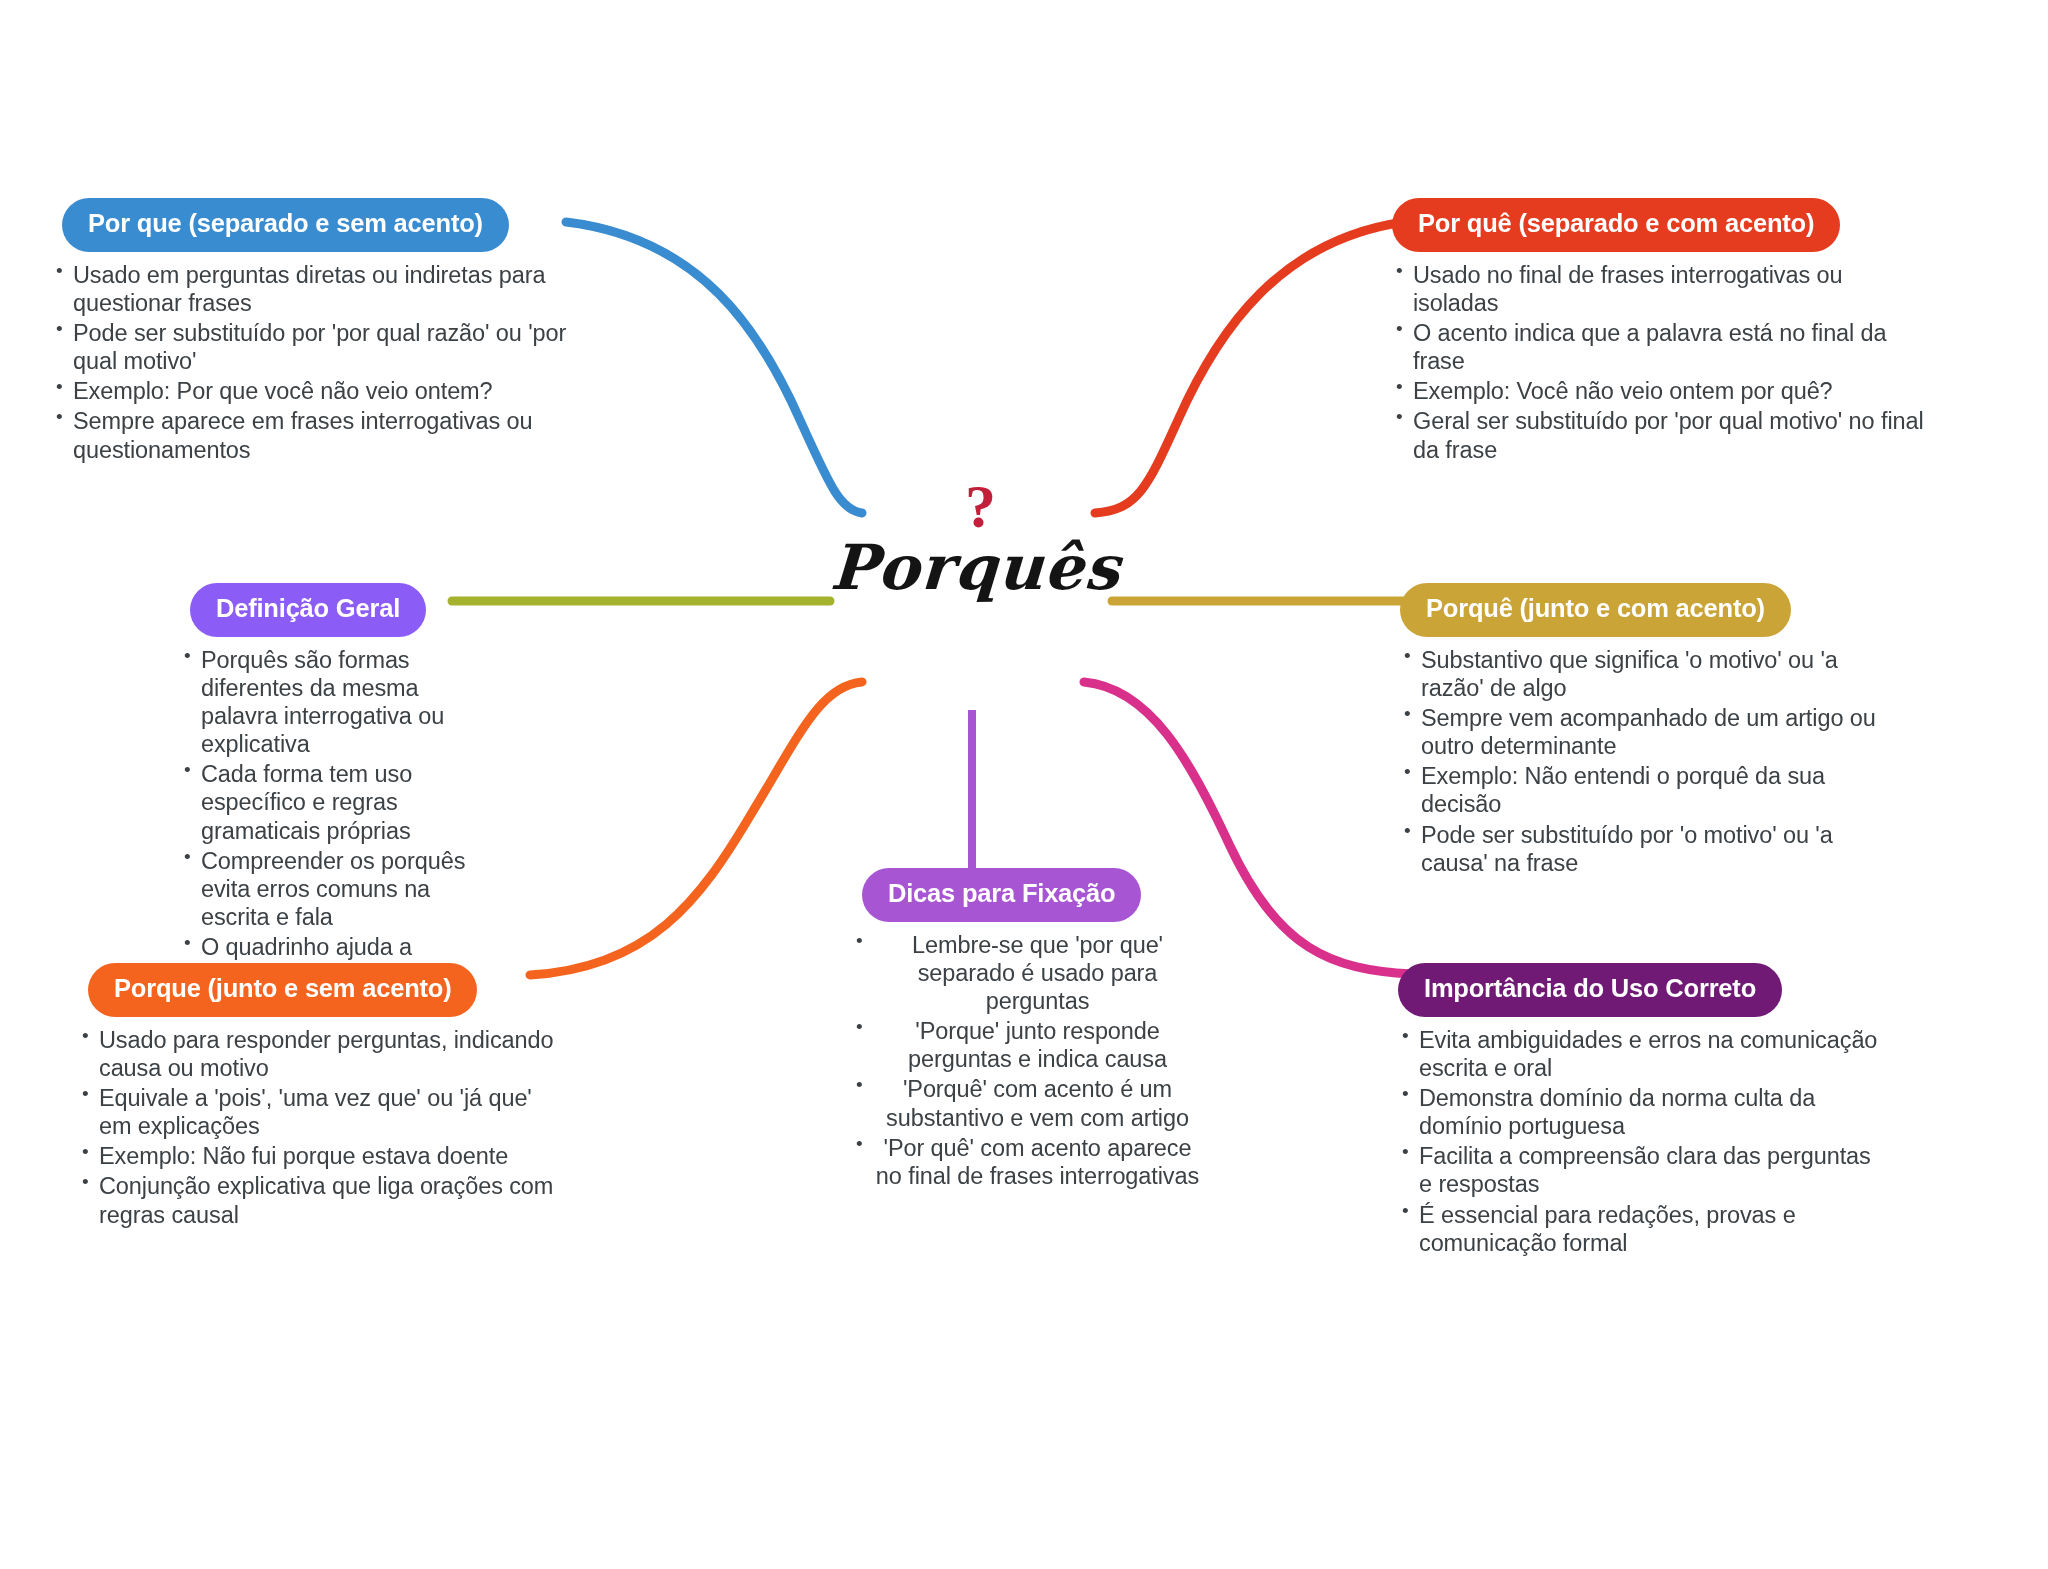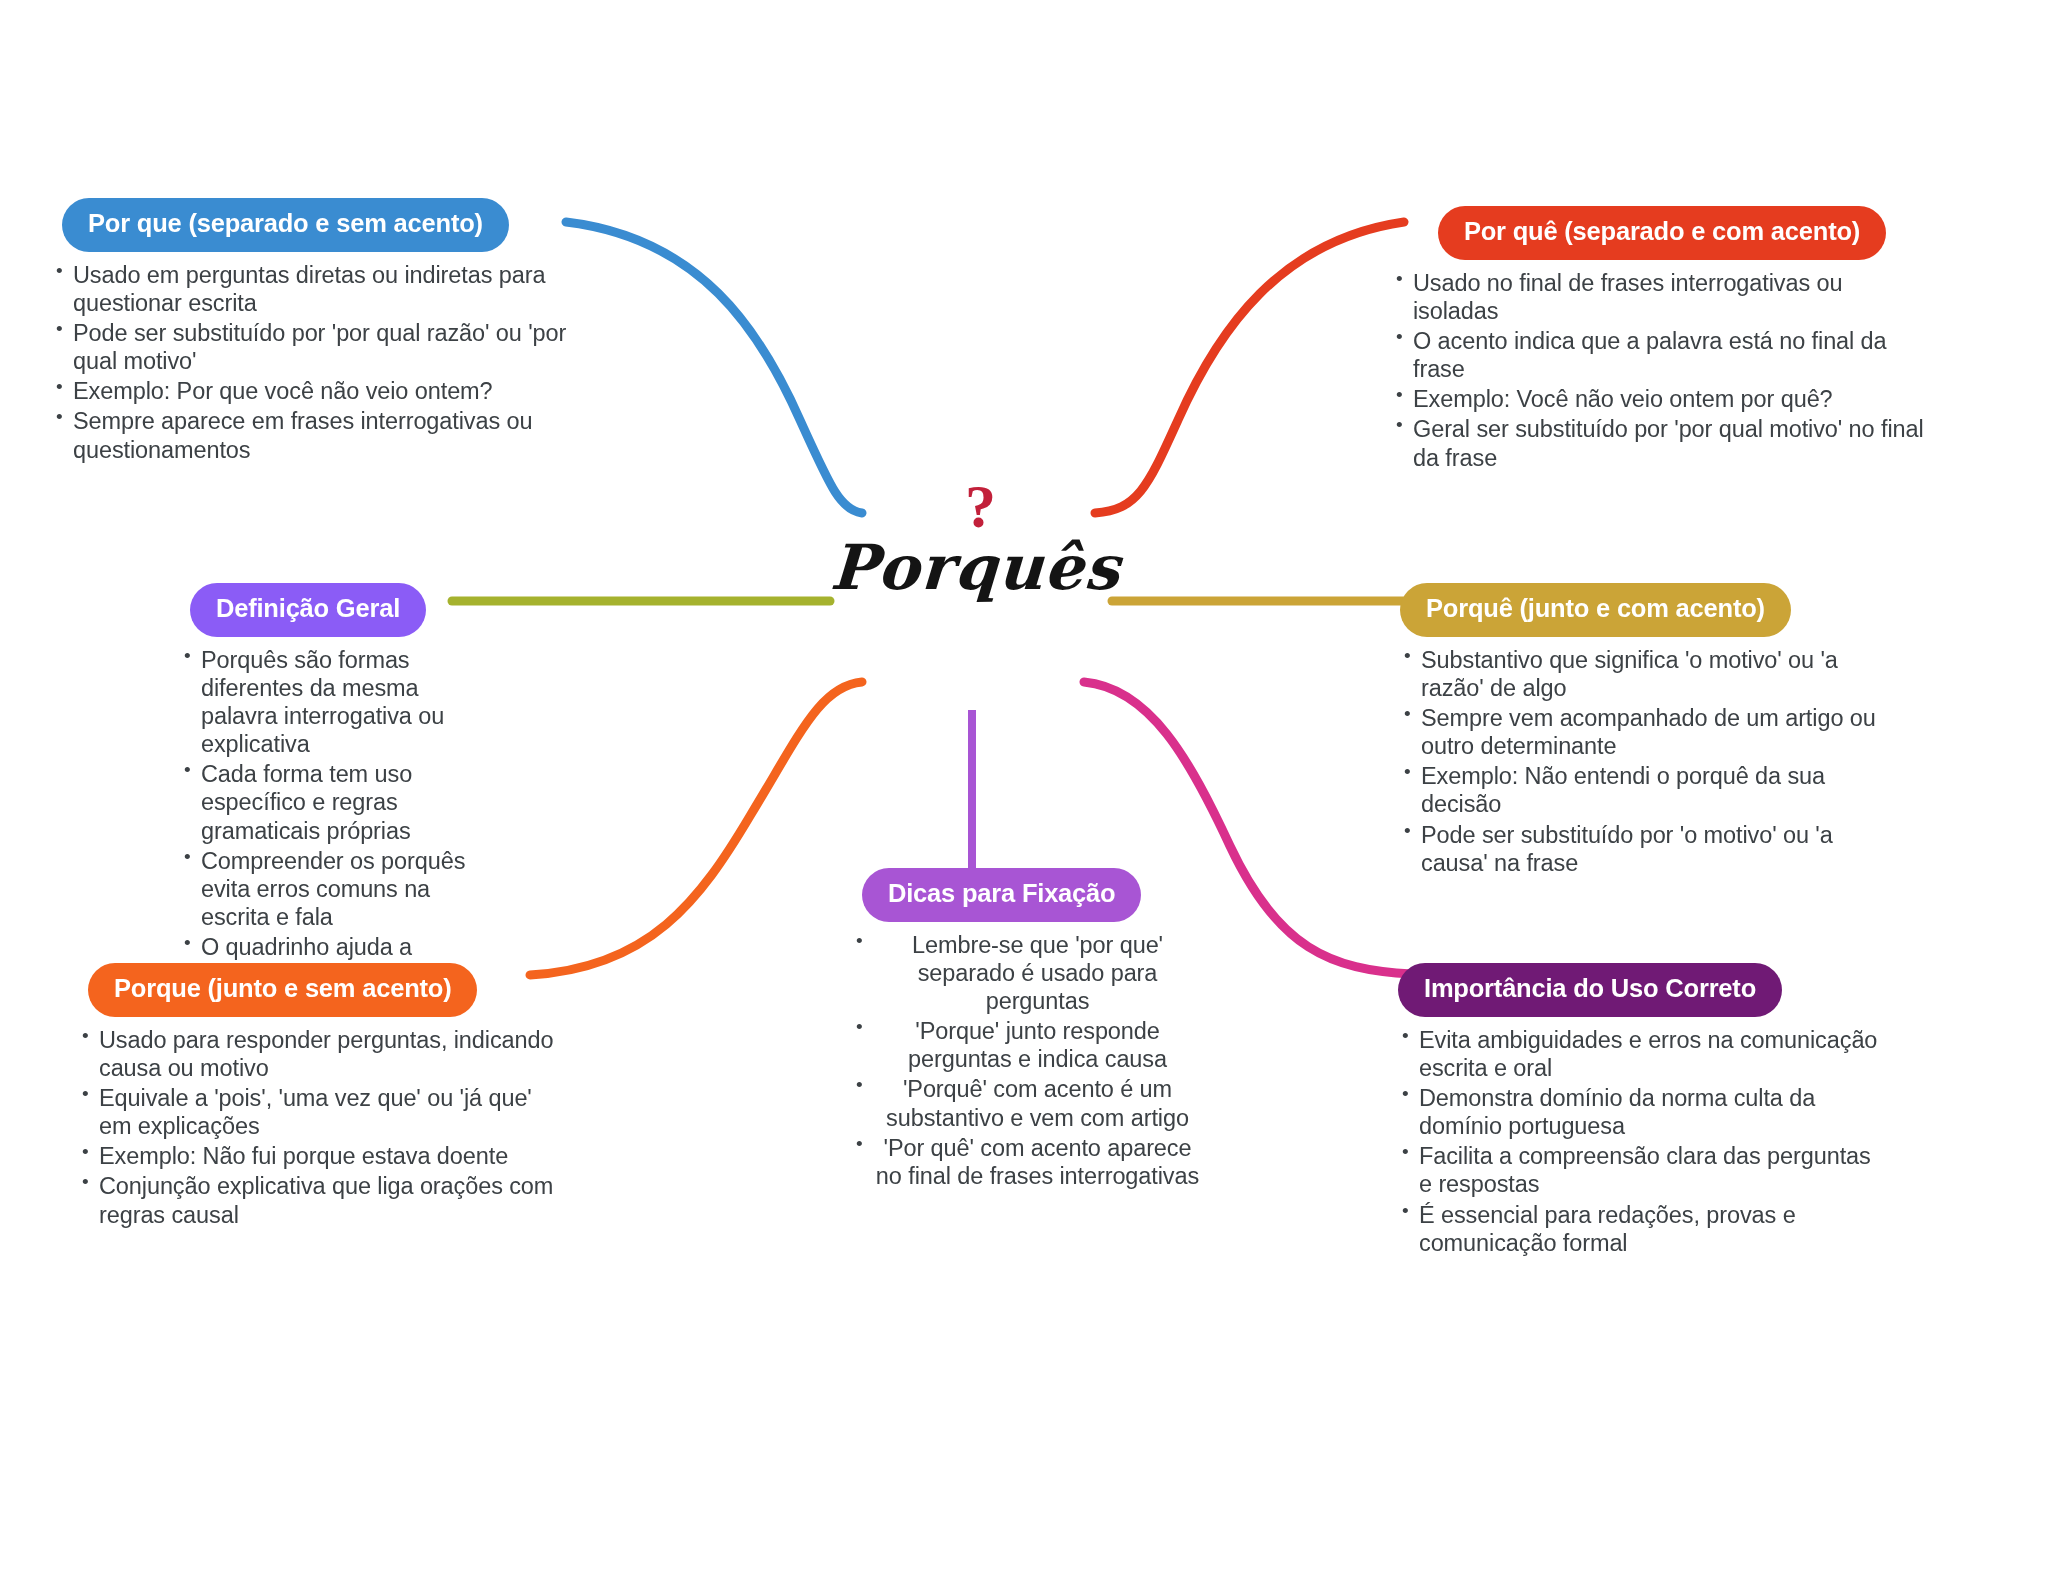--- a/index.html
+++ b/index.html
@@ -76,22 +76,21 @@
     font-size: 25.5px;
     line-height: 1;
     padding: 13px 26px 15px 26px;
     white-space: nowrap;
     letter-spacing: -0.2px;
   }
   .pill-row {
     display: flex;
   }
   .pill-row.right-align {
-    justify-content: center;
-    margin-top: 8px;
+    justify-content: flex-start;
   }
   ul.bullets {
     list-style: none;
     margin: 9px 0 0 0;
     padding: 0;
   }
   ul.bullets li {
     position: relative;
     padding-left: 21px;
     margin-bottom: 2px;
@@ -149,21 +148,21 @@
   <div class="center-node">
     <div class="qmark" style="color: rgb(194, 32, 58);">?</div>
     <div class="center-title">Porquês</div>
   </div>
 
   <div class="branch" id="branch-por-que">
     <div class="pill-row">
       <span class="pill" style="background: rgb(58, 140, 209);">Por que (separado e sem acento)</span>
     </div>
     <ul class="bullets">
-      <li>Usado em perguntas diretas ou indiretas para questionar escrita</li>
+      <li>Usado em perguntas diretas ou indiretas para questionar frases</li>
       <li>Pode ser substituído por 'por qual razão' ou 'por qual motivo'</li>
       <li>Exemplo: Por que você não veio ontem?</li>
       <li>Sempre aparece em frases interrogativas ou questionamentos</li>
     </ul>
   </div>
 
   <div class="branch" id="branch-por-que-acento">
     <div class="pill-row right-align">
       <span class="pill" style="background: rgb(229, 60, 31);">Por quê (separado e com acento)</span>
     </div>

